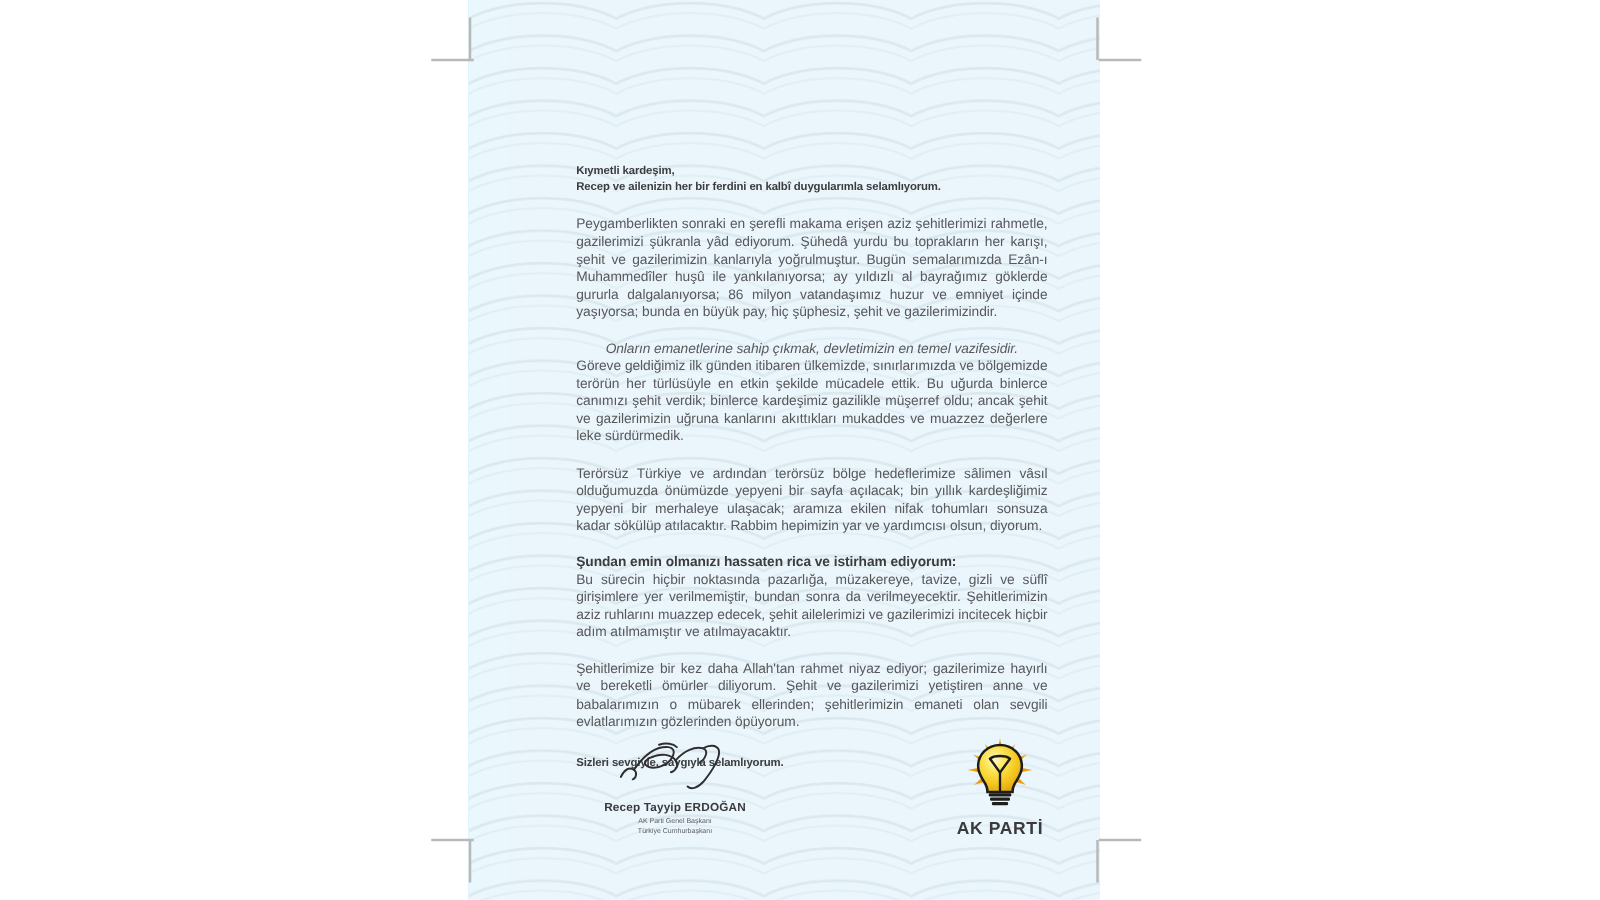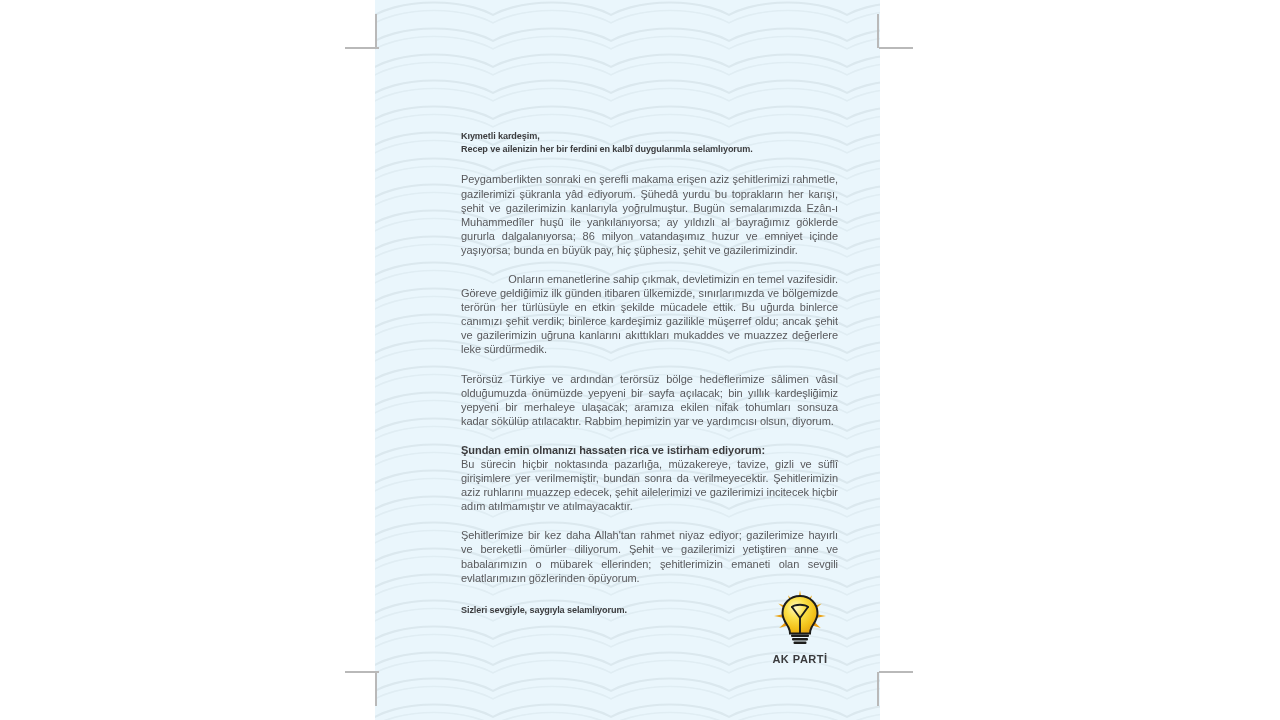--- a/index.html
+++ b/index.html
@@ -97,21 +97,22 @@
 
   .para .lead {
     font-weight: bold;
     color: #3c3c3e;
     display: block;
     text-align: left;
   }
 
   .para .plain-line {
     display: block;
-    text-align: right;
+    text-align: center;
+    font-style: italic;
   }
 
   .closing {
     font-size: 9.1px;
     font-weight: bold;
     line-height: 14px;
     color: #3c3c3e;
     letter-spacing: -0.1px;
     margin-top: 18px;
   }
@@ -142,21 +143,21 @@
   
   .logo-block {
     position: absolute;
     left: 745px;
     top: 590px;
     width: 110px;
     text-align: center;
   }
   .logo-mark { height: 58px; }
   .logo-text {
-    font-size: 11px;
+    font-size: 14px;
     font-weight: bold;
     color: #3a3a3c;
     letter-spacing: 0.5px;
     margin-top: 1px;
   }
 </style>
 </head>
 <body>
 
 <div class="screen">
@@ -210,20 +211,37 @@
   </div>
   <div class="crop crop-bl">
     <span class="v"></span>
     <span class="h"></span>
   </div>
   <div class="crop crop-br">
     <span class="v"></span>
     <span class="h"></span>
   </div>
 
+  <div class="sig-block">
+    <svg class="sig-mark" viewBox="0 0 150 44" xmlns="http://www.w3.org/2000/svg">
+      <g fill="none" stroke="#2e2e30" stroke-width="1.6" stroke-linecap="round" stroke-linejoin="round">
+        <path d="M30,31 C 33,25 37,22 41,25 C 44,27 43,32 40,33"></path>
+        <path d="M41,25 C 50,12 60,5 70,6 C 78,7 74,17 66,21 C 60,24 54,24 51,21 C 49,19 52,15 57,14"></path>
+        <path d="M57,14 C 64,11 72,12 76,17 C 79,21 76,26 72,27"></path>
+        <path d="M76,17 C 83,9 92,5 99,7 C 104,9 101,16 96,19"></path>
+        <path d="M99,7 C 104,4 110,4 112,8 C 114,13 108,24 100,34 C 95,40 89,42 86,39"></path>
+        <path d="M62,4 C 68,2 74,3 77,6"></path>
+      </g>
+    </svg>
+    <div class="sig-name">Recep Tayyip ERDOĞAN</div>
+    <div class="sig-role">
+      <div>AK Parti Genel Başkanı</div>
+      <div>Türkiye Cumhurbaşkanı</div>
+    </div>
+  </div>
 
   <div class="logo-block">
     <svg class="logo-mark" viewBox="0 0 110 58" xmlns="http://www.w3.org/2000/svg">
       <defs>
         <radialGradient id="bulbG" cx="0.38" cy="0.32" r="0.78">
           <stop offset="0%" stop-color="#fff9c4"></stop>
           <stop offset="35%" stop-color="#fbe14a"></stop>
           <stop offset="70%" stop-color="#f2c21a"></stop>
           <stop offset="100%" stop-color="#e09a10"></stop>
         </radialGradient>

